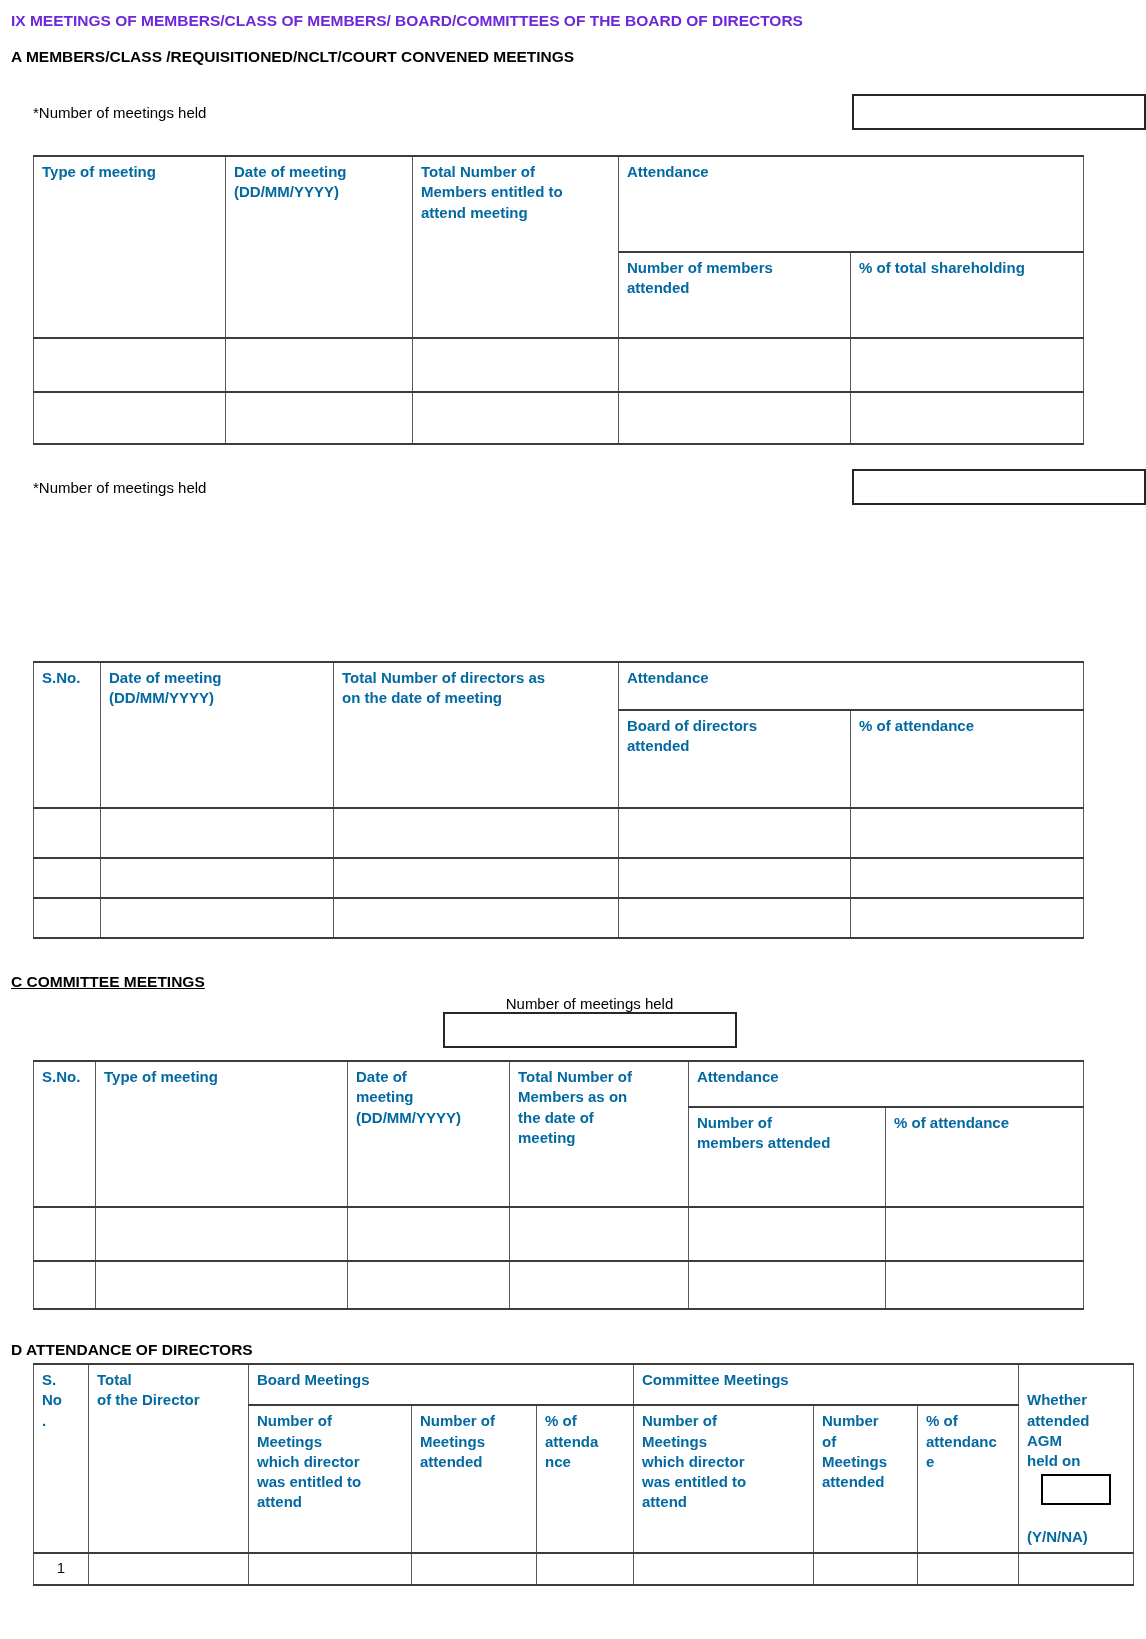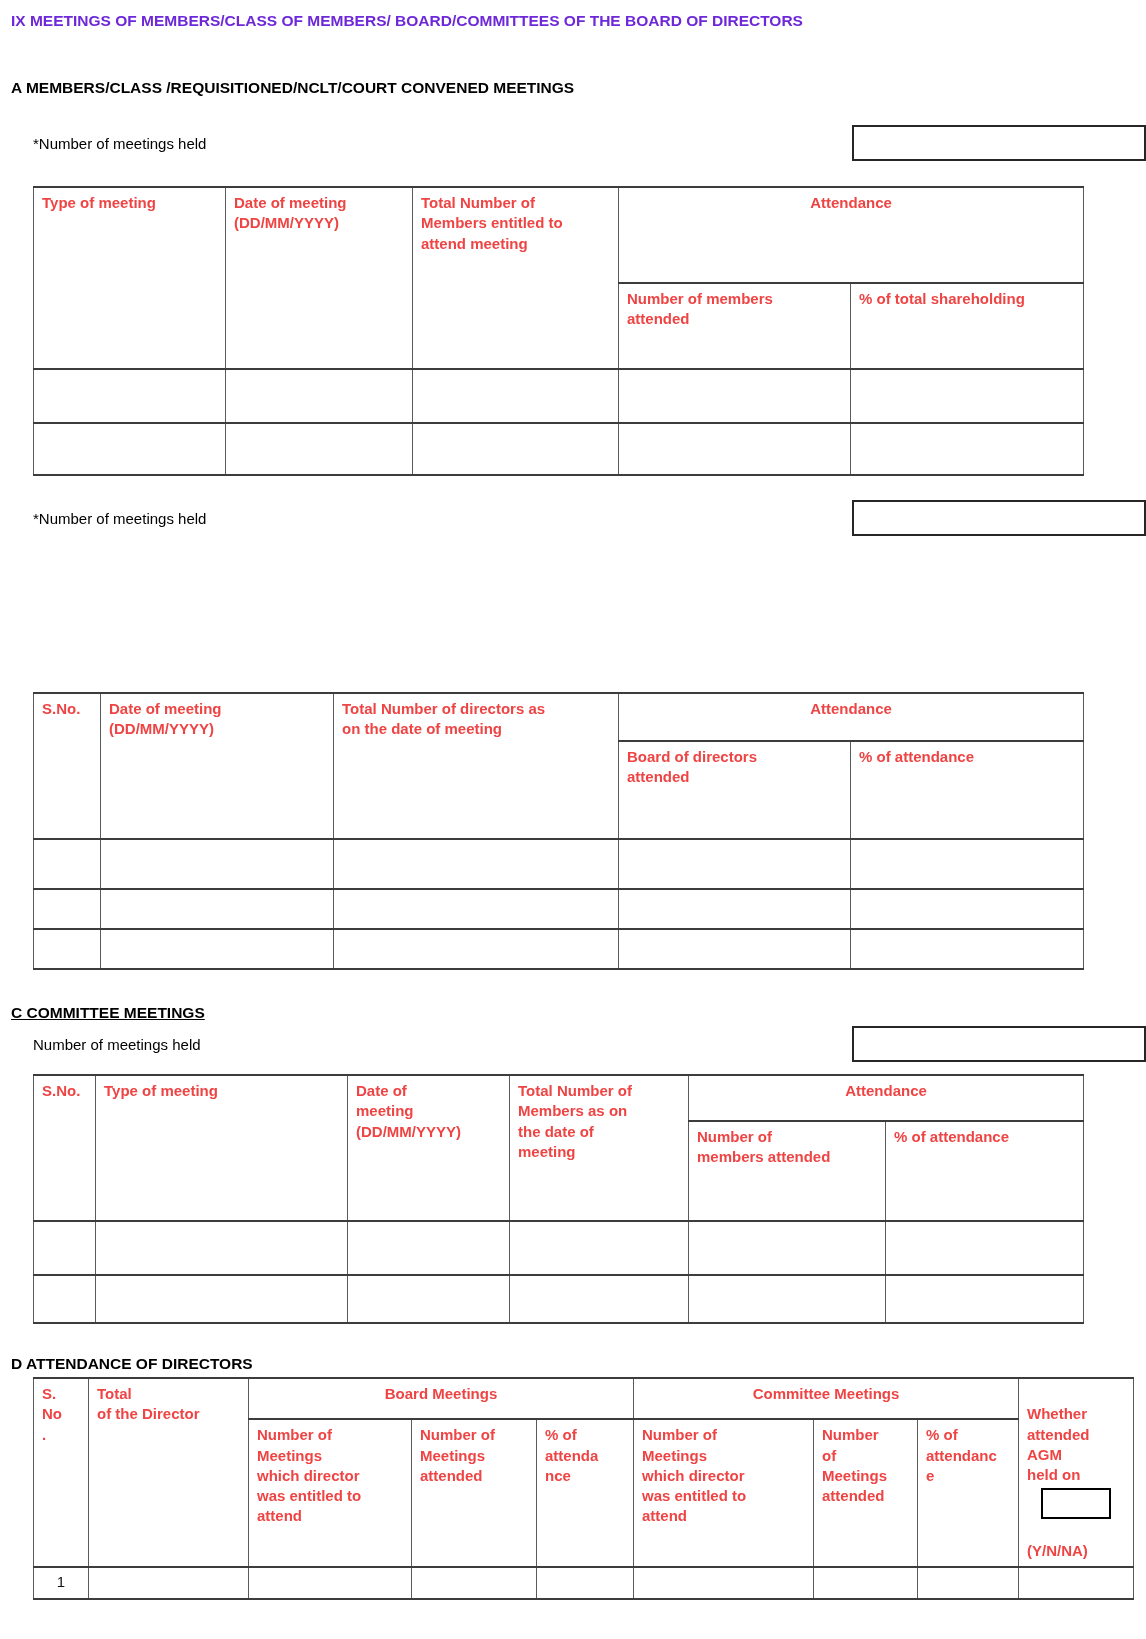--- a/index.html
+++ b/index.html
@@ -29,38 +29,38 @@
     border-collapse:collapse;table-layout:fixed;
     margin-left:33px;width:1050px;
   }
   table.frm td{
     border-left:1px solid #5a5a5a;border-right:1px solid #5a5a5a;
     border-top:2px solid #3c3c3c;border-bottom:2px solid #3c3c3c;
     padding:5px 8px;font-size:15px;vertical-align:top;
     overflow:hidden;background:#fff;
   }
   td.hd{
-    background:#dce6f1;font-weight:bold;white-space:pre-line;line-height:1.35;color:#ef4444;
-  }
-  td.ctr{text-align:center;}
+    background:#dce6f1;font-weight:bold;white-space:pre-line;line-height:1.35;color:#0369a1;
+  }
+  td.ctr{text-align:left;}
   td.tint{background:#dce6f1;}
   td.rownum{text-align:center;font-size:15px;padding:2px 4px;}
   .agm-box{
     width:66px;height:27px;background:#fff;border:2px solid #000;
     margin:3px auto 1px auto;
   }
   
-  .mt-a-head{margin-top:49px;}
+  .mt-a-head{margin-top:18px;}
   .mt-a-label{margin-top:28px;}
   .mt-a-table{margin-top:25px;}
   .mt-b-head{margin-top:39px;}
   .mt-b-label{margin-top:24px;}
   .mt-b-table{margin-top:156px;}
   .mt-c-head{margin-top:34px;text-decoration:underline;}
-  .mt-c-label{margin-top:4px;}
+  .mt-c-label{margin-top:4px;flex-direction:column;}
   .mt-c-table{margin-top:12px;}
   .mt-d-head{margin-top:31px;}
   .mt-d-table{margin-top:4px;margin-left:30px;width:1100px;}
 </style>
 </head>
 <body>
 
 <div class="sheet">
 
   <div class="doc-title">IX MEETINGS OF MEMBERS/CLASS OF MEMBERS/ BOARD/COMMITTEES OF THE BOARD OF DIRECTORS</div>

